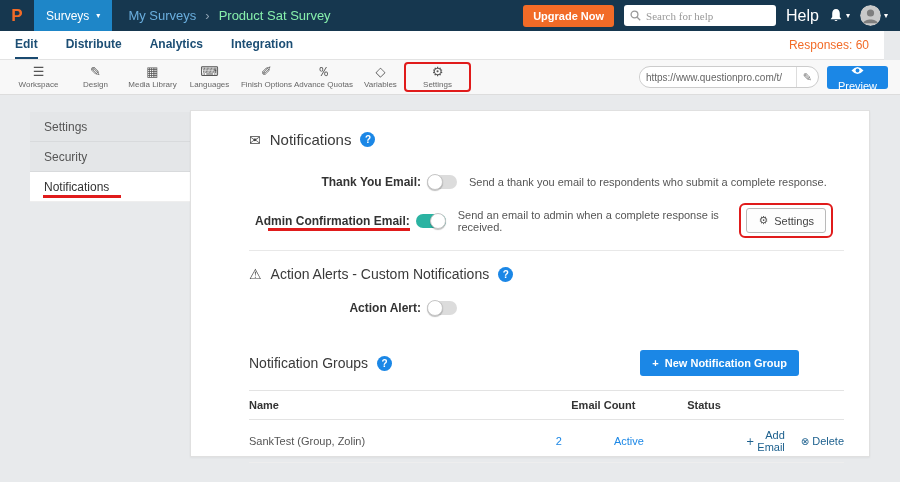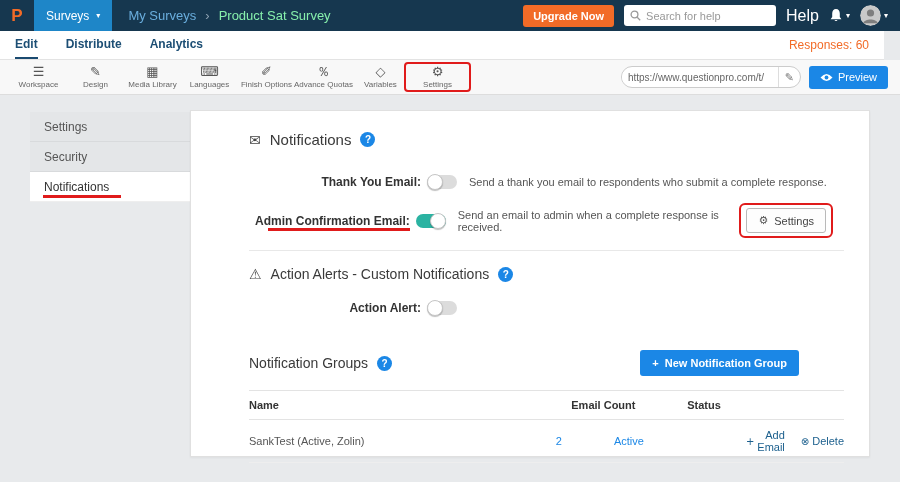--- a/index.html
+++ b/index.html
@@ -21,21 +21,21 @@
   .breadcrumb { margin-left:16px; display:flex; align-items:center; gap:9px; font-size:13px; }
   .bc-parent { color:#6aaede; cursor:pointer; }
   .bc-sep { color:#8fa3b3; }
   .bc-current { color:#86efac; }
   .topbar-right { margin-left:auto; display:flex; align-items:center; gap:10px; padding-right:12px; }
   .upgrade-btn { background:var(--orange,#f26b27); color:#fff; font-size:11px; font-weight:bold;
     padding:5px 10px; border-radius:3px; border:none; cursor:pointer; font-family:inherit; }
   .search-box { background:#fff; border-radius:3px; height:21px; width:152px;
     display:flex; align-items:center; padding:0 6px; gap:5px; }
   .search-box input { border:none; outline:none; font-size:11px; width:100%;
-    font-family:Liberation Sans, sans-serif; color:#333; background:transparent; }
+    font-family:Liberation Serif, serif; color:#333; background:transparent; }
   .search-box input::placeholder { color:#999; }
   .help-link { color:#fff; font-size:16px; cursor:pointer; }
   .bell-wrap, .avatar-wrap { display:flex; align-items:center; gap:3px; color:#fff; cursor:pointer; }
   .avatar { width:21px; height:21px; border-radius:50%; overflow:hidden; display:block; }
 
   
   .tabbar { position:absolute; top:31px; left:0; right:16px; height:29px; background:#fff;
     border-bottom:1px solid #e3e3e3; display:flex; align-items:stretch; padding:0 15px; gap:28px; }
   .tab { display:flex; align-items:center; font-size:12px; font-weight:600; color:#1c4e74;
     cursor:pointer; border-bottom:2px solid transparent; }
@@ -51,21 +51,21 @@
   .ticon { font-size:13px; line-height:14px; color:#555; font-family:"DejaVu Sans",sans-serif; }
   .tlabel { font-size:8px; color:#666; white-space:nowrap; }
   .url-box { margin-left:auto; display:flex; align-items:center; border:1px solid #ccc;
     border-radius:11px; background:#fff; height:22px; width:180px; overflow:hidden; }
   .url-box input { flex:1; border:none; outline:none; font-size:10px; color:#666;
     padding:0 6px; font-family:inherit; min-width:0; }
   .url-edit { width:22px; height:100%; border-left:1px solid #ddd; display:flex;
     align-items:center; justify-content:center; color:#777; font-size:11px; cursor:pointer; }
   .preview-btn { margin:0 12px 0 8px; background:var(--accent_blue,#1b87e6); color:#fff;
     border:none; border-radius:3px; height:23px; padding:0 11px; font-size:11px;
-    display:flex; align-items:center; gap:5px; cursor:pointer; font-family:inherit; }
+    display:flex; align-items:center; gap:5px; cursor:pointer; font-family:inherit;flex-direction:column; }
 
   
   .red-box { position:absolute; border:2px solid var(--annotation_red,#e01b1b);
     border-radius:4px; pointer-events:none; }
   .red-box.tool-ann { inset:-3px -5px; }
   .red-box.btn-ann { inset:-5px -7px; border-radius:6px; }
   .red-underline { position:absolute; height:3px; background:var(--annotation_red,#e01b1b);
     pointer-events:none; }
 
   
@@ -171,20 +171,21 @@
       </span>
       <span class="caret">▾</span>
     </div>
   </div>
 </header>
 
 <nav class="tabbar">
   <div class="tab active">Edit</div>
   <div class="tab">Distribute</div>
   <div class="tab">Analytics</div>
+  <div class="tab">Integration</div>
   <div class="responses">Responses: 60</div>
 </nav>
 
 <div class="toolbar">
   <div class="tool">
     <span class="ticon">☰</span>
     <span class="tlabel">Workspace</span>
   </div>
   <div class="tool">
     <span class="ticon">✎</span>
@@ -303,21 +304,21 @@
   </div>
 
   <div class="ngroup-table">
     <div class="t-head">
       <div class="c-name">Name</div>
       <div class="c-count">Email Count</div>
       <div class="c-status">Status</div>
       <div class="c-actions"></div>
     </div>
     <div class="t-row">
-      <div class="c-name">SankTest (Active, Zolin)</div>
+      <div class="c-name">SankTest (Group, Zolin)</div>
       <div class="c-count link-blue">2</div>
       <div class="c-status link-blue">Active</div>
       <div class="c-actions">
         <span class="action-link">
           <span class="icon-g">+</span>
           <span>Add Email</span>
         </span>
         <span class="action-link">
           <span class="icon-g">⊗</span>
           <span>Delete</span>

